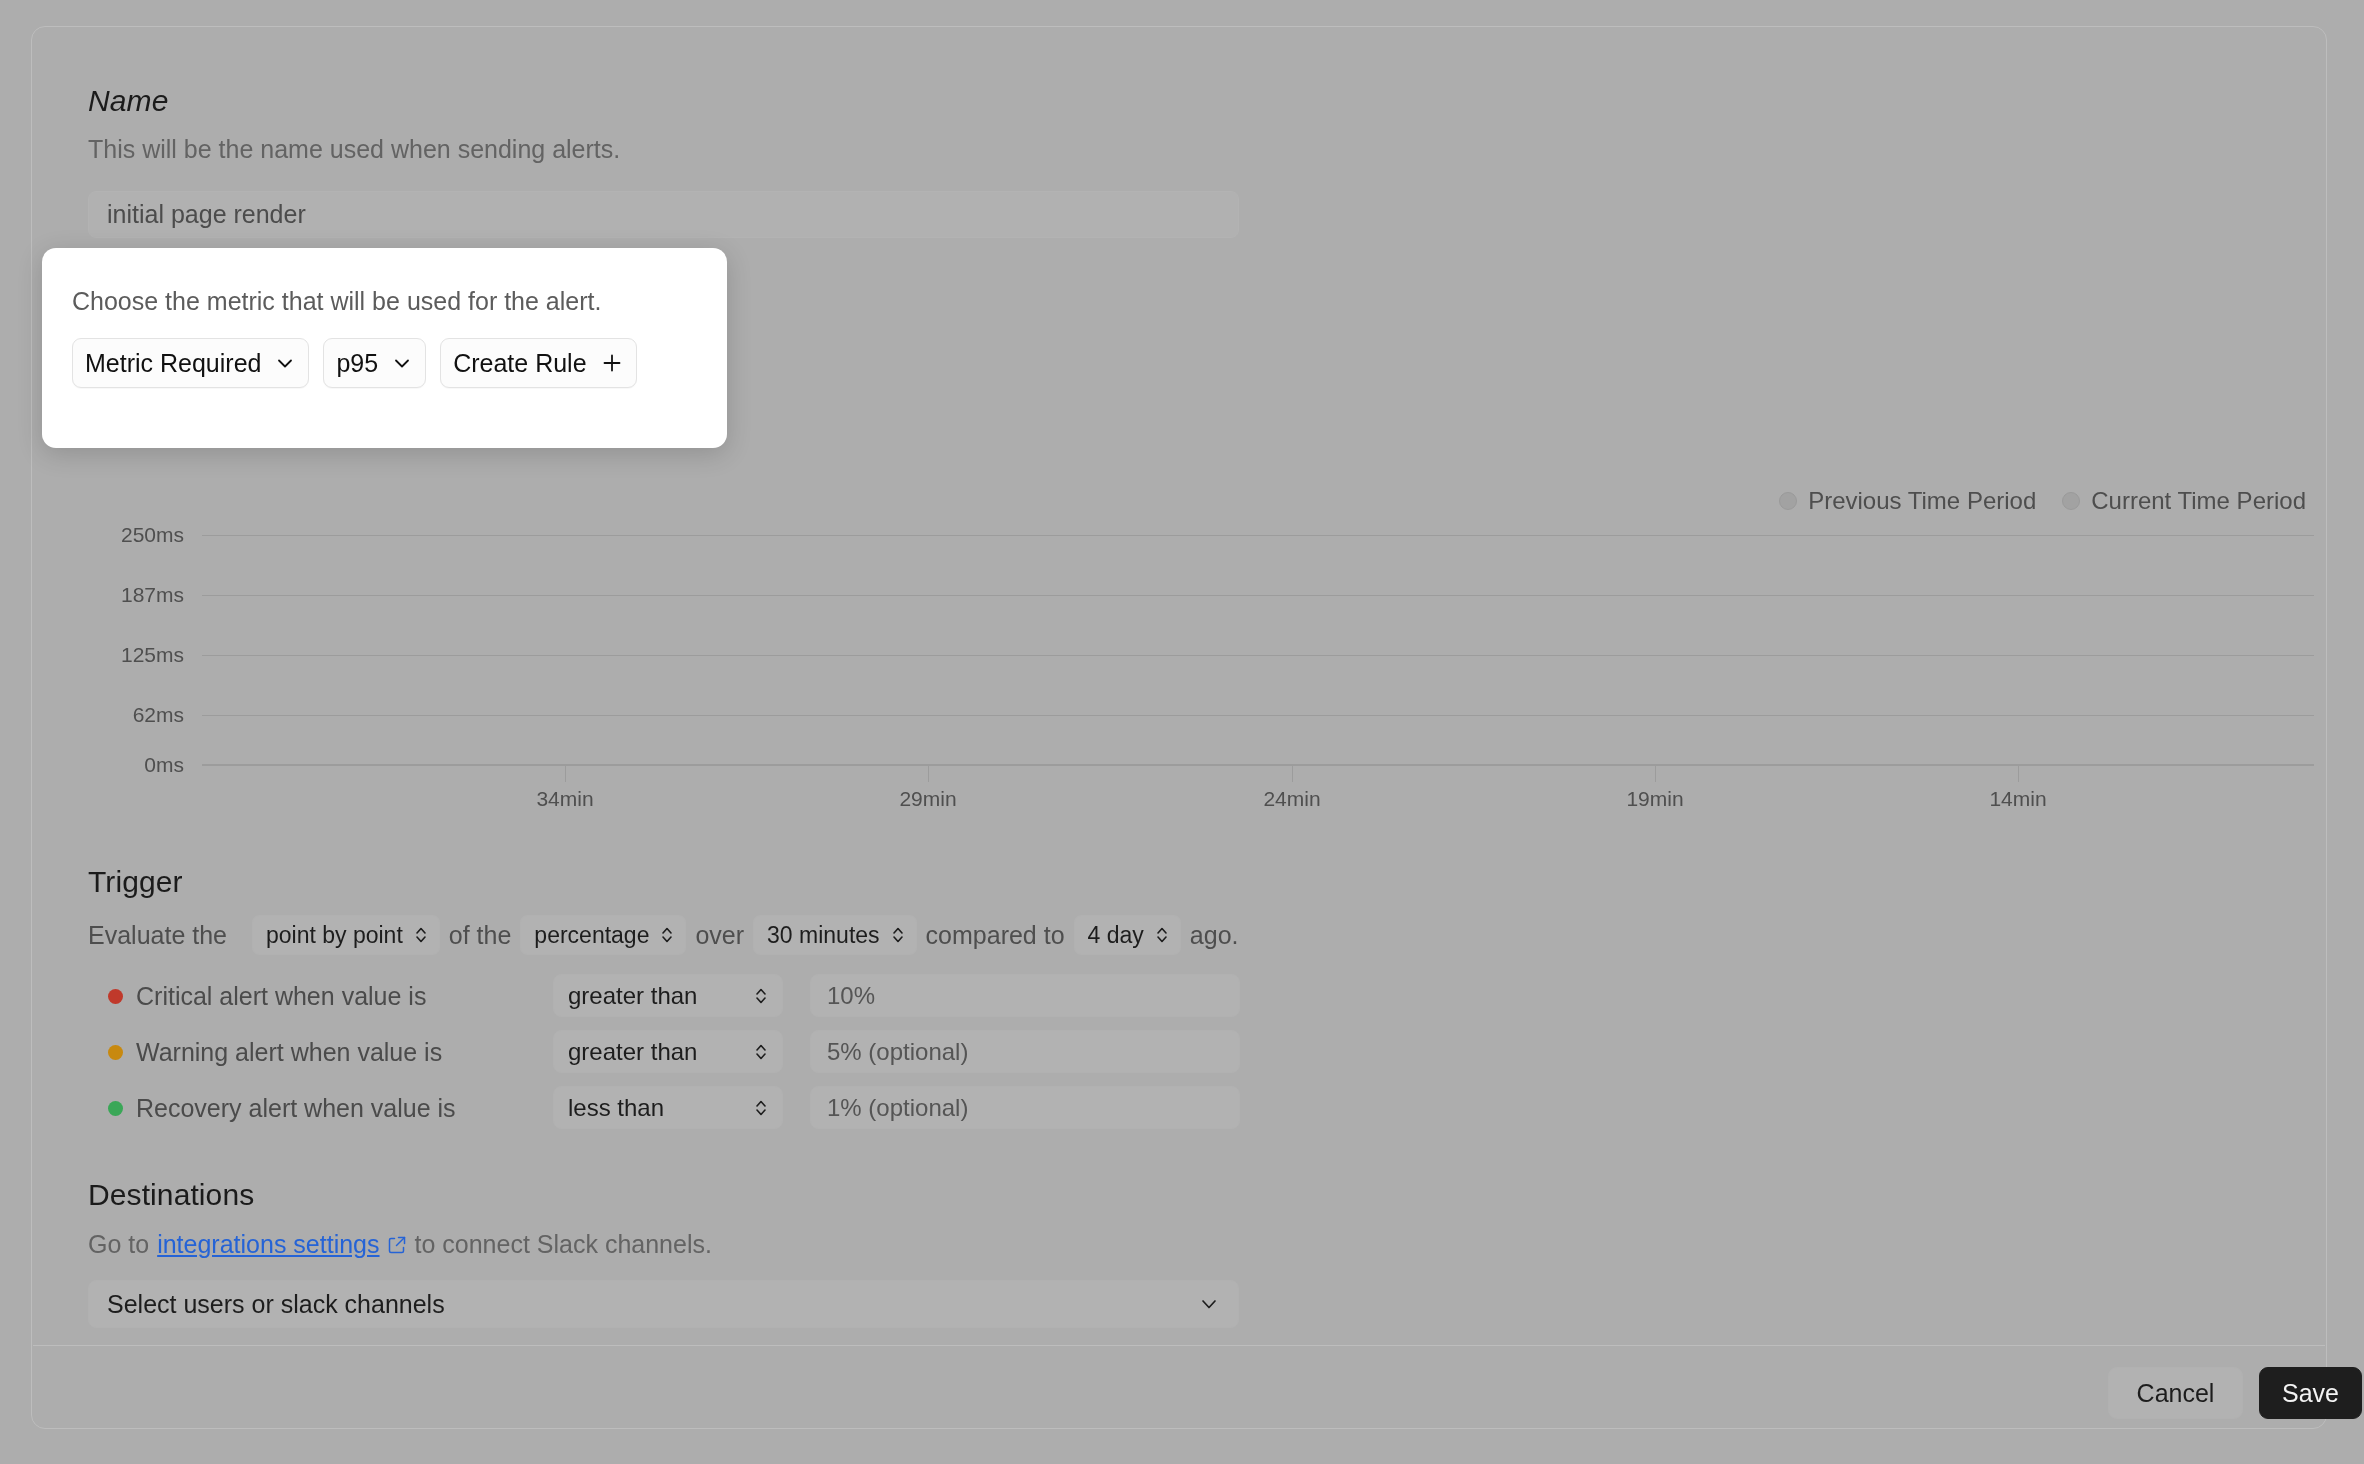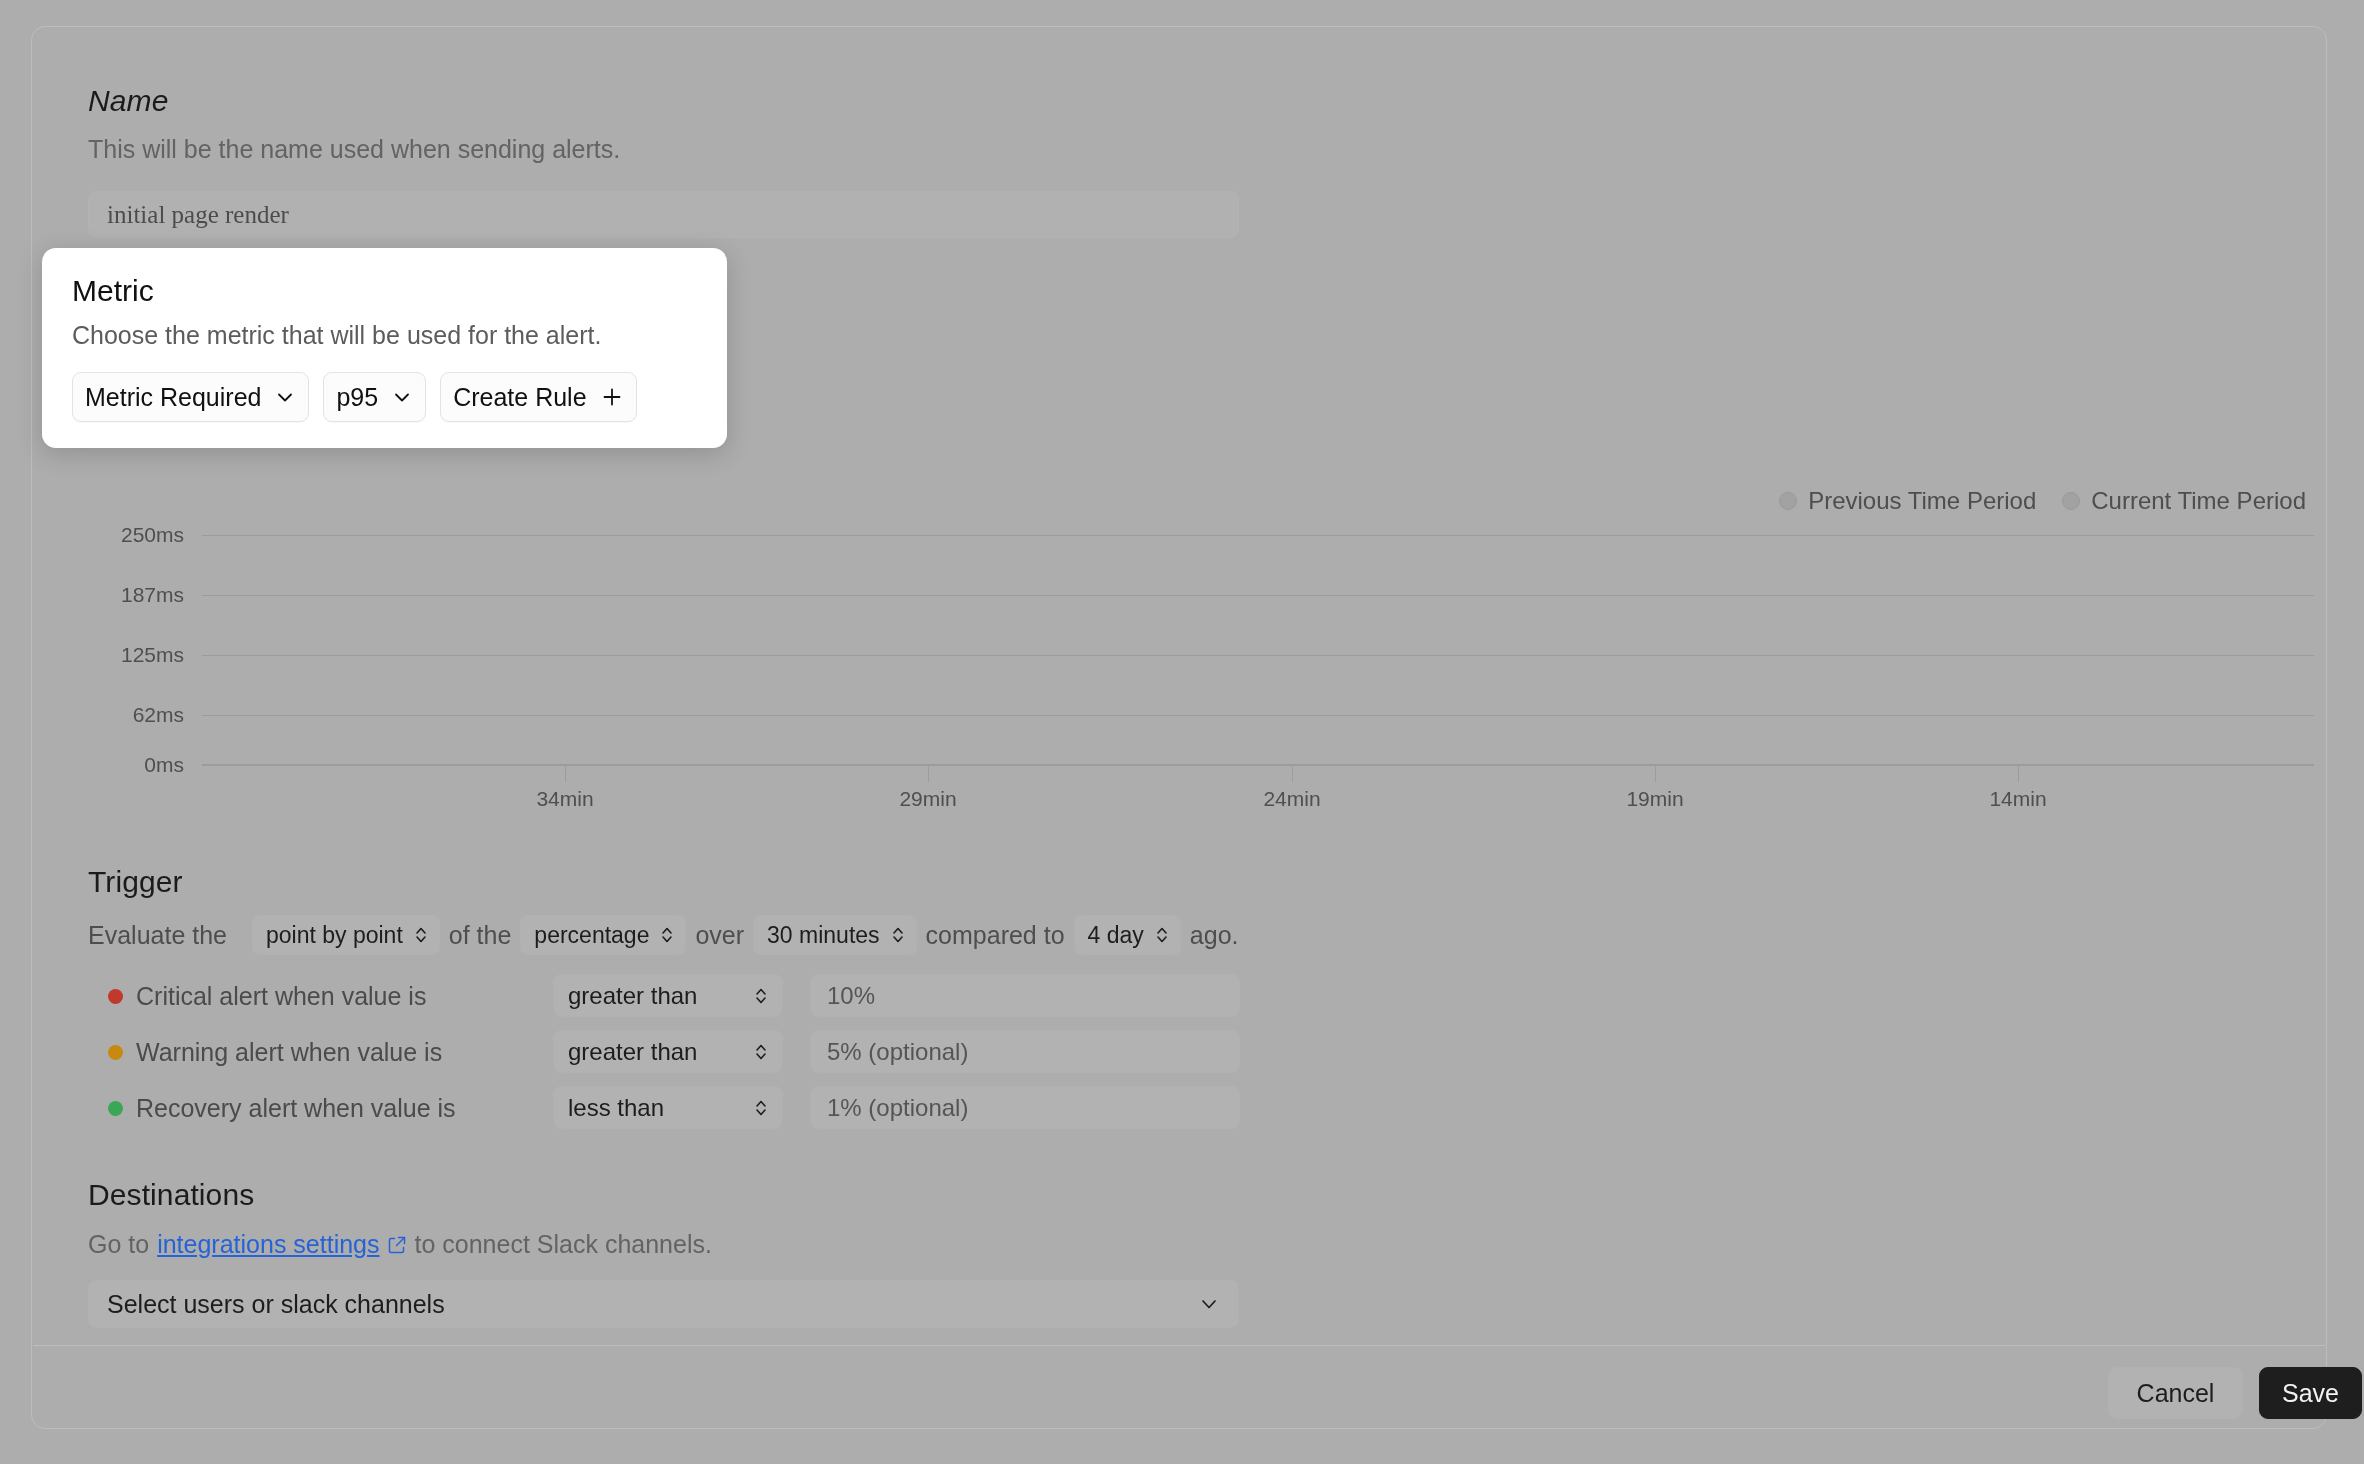--- a/index.html
+++ b/index.html
@@ -37,21 +37,21 @@
     position: absolute;
     font-size: 25px; color: #636363;
   }
 
   
   .text-input {
     position: absolute;
     border: 1px solid #b3b3b3;
     border-radius: 8px;
     background: rgba(255,255,255,0.06);
-    font-family: Liberation Serif, serif;
+    font-family: Liberation Sans, sans-serif;
     font-size: 25px;
     color: #4c4c4c;
     display: flex; align-items: center;
     padding: 0 18px;
   }
 
   
   #chart { position: absolute; left: 42px; top: 440px; width: 2240px; height: 360px; }
   .legend {
     position: absolute; right: 8px; top: 20px;
@@ -358,21 +358,20 @@
       </div>
 
       <div class="footer-div"></div>
       <div class="btn btn-cancel" style="left:2076px; top:1340px; width:135px;">Cancel</div>
       <div class="btn btn-save" style="left:2227px; top:1340px; width:103px;">Save</div>
 
     </div>
   </div>
 
   <div id="spotlight">
-    <div class="sp-title">Metric</div>
     <div class="sp-desc">Choose the metric that will be used for the alert.</div>
     <div class="sp-controls">
 
       <div class="chip">
         <span>Metric Required</span>
         <svg width="22" height="22" viewBox="0 0 22 22">
           <path d="M5 8.5 L11 14.5 L17 8.5" fill="none" stroke="#111" stroke-width="1.8" stroke-linecap="round" stroke-linejoin="round"></path>
         </svg>
       </div>
 

